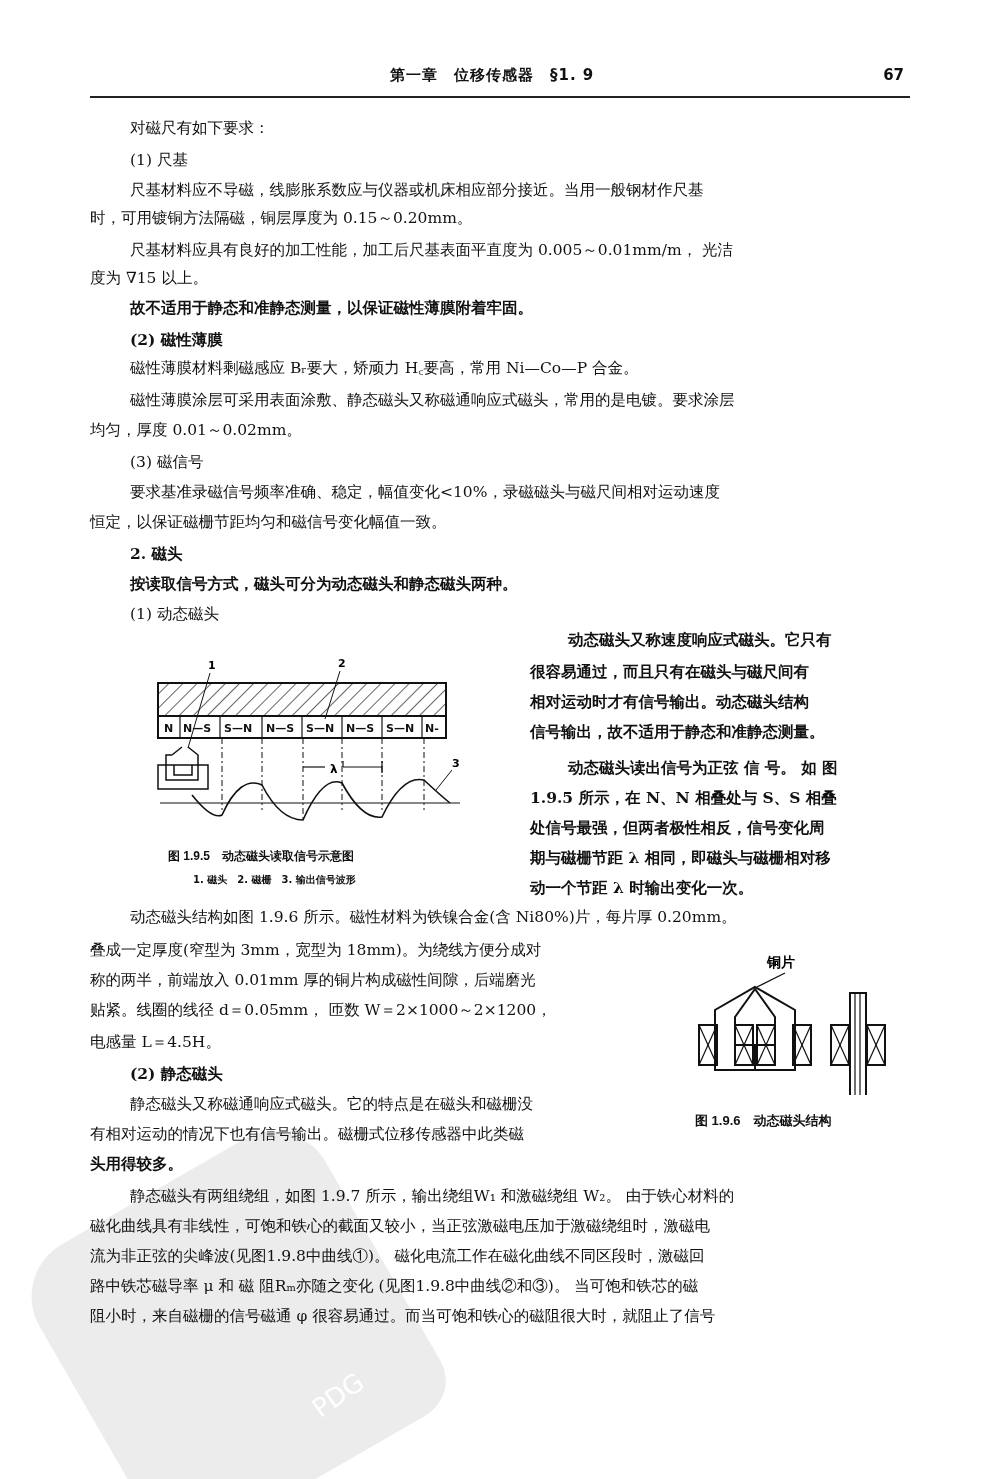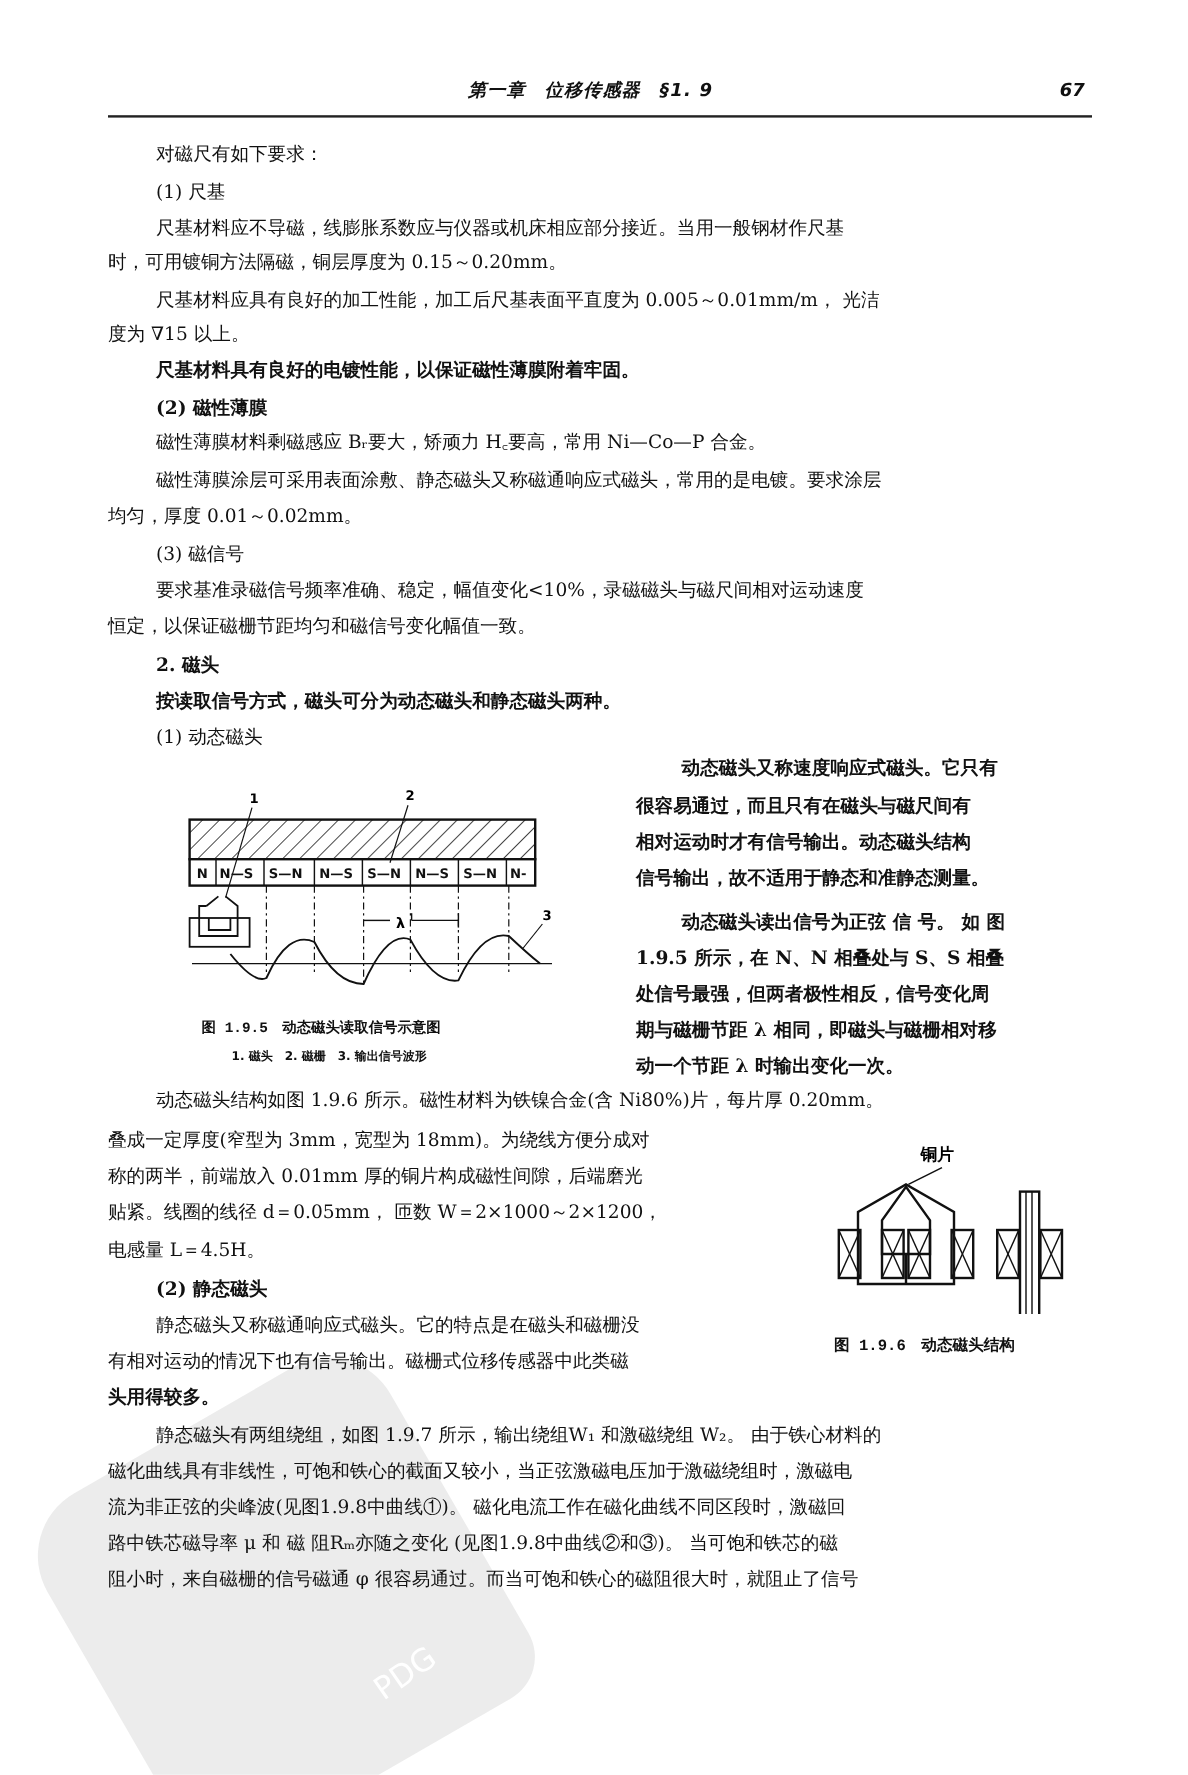--- a/index.html
+++ b/index.html
@@ -9,48 +9,47 @@
   }
   .watermark {
     position: absolute; left: 70px; top: 1170px; width: 330px; height: 330px;
     background: #e6e6e6; transform: rotate(-30deg); border-radius: 60px 60px 40px 40px; opacity: 0.75;
   }
   .wm-text { position: absolute; left: 310px; top: 1380px; color: #fff; font-family: "DejaVu Sans", sans-serif;
     font-size: 26px; transform: rotate(-35deg); }
   .header {
     position: absolute; left: 90px; top: 64px; width: 820px; height: 32px;
     border-bottom: 2px solid #222;
-    font-style: italic;
   }
   .header-title { position: absolute; left: 300px; top: 2px; font-size: 15px; font-weight: bold; font-family: "DejaVu Sans", sans-serif; letter-spacing: 1px; }
   .page-number { position: absolute; right: 6px; top: 2px; font-size: 15px; font-weight: bold; font-family: "DejaVu Sans", sans-serif; text-align: right; }
   .p { position: absolute; font-size: 15.5px; line-height: 20px; white-space: nowrap; }
   .b { font-weight: bold; }
-  .fig-caption { position: absolute; font-family: Liberation Mono, monospace; font-size: 12px; font-weight: bold; white-space: nowrap; }
+  .fig-caption { position: absolute; font-family: Liberation Sans, sans-serif; font-size: 12px; font-weight: bold; white-space: nowrap; }
   .fig-sub { position: absolute; font-family: "DejaVu Sans", sans-serif; font-size: 10px; font-weight: bold; white-space: nowrap; margin-left: 18px; }
   svg text { font-family: "DejaVu Sans", sans-serif; }
 </style>
 </head>
 <body>
 
 <div class="watermark"></div>
 <div class="wm-text">PDG</div>
 
 <div class="header">
   <span class="header-title">第一章　位移传感器　§1. 9</span>
   <span class="page-number">67</span>
 </div>
 
 <div class="p" style="left:130px;top:118px">对磁尺有如下要求：</div>
 <div class="p" style="left:130px;top:150px">(1) 尺基</div>
 <div class="p" style="left:130px;top:180px">尺基材料应不导磁，线膨胀系数应与仪器或机床相应部分接近。当用一般钢材作尺基</div>
 <div class="p" style="left:90px;top:208px">时，可用镀铜方法隔磁，铜层厚度为 0.15～0.20mm。</div>
 <div class="p" style="left:130px;top:240px">尺基材料应具有良好的加工性能，加工后尺基表面平直度为 0.005～0.01mm/m， 光洁</div>
 <div class="p" style="left:90px;top:268px">度为 ∇15 以上。</div>
-<div class="p b" style="left:130px;top:298px">尺基材料具有良好的电镀性能，以保证磁性薄膜附着牢固。</div>
+<div class="p b" style="left:130px;top:298px">故不适用于静态和准静态测量，以保证磁性薄膜附着牢固。</div>
 <div class="p b" style="left:130px;top:330px">(2) 磁性薄膜</div>
 <div class="p" style="left:130px;top:358px">磁性薄膜材料剩磁感应 Bᵣ要大，矫顽力 H꜀要高，常用 Ni—Co—P 合金。</div>
 <div class="p" style="left:130px;top:390px">磁性薄膜涂层可采用表面涂敷、静态磁头又称磁通响应式磁头，常用的是电镀。要求涂层</div>
 <div class="p" style="left:90px;top:420px">均匀，厚度 0.01～0.02mm。</div>
 <div class="p" style="left:130px;top:452px">(3) 磁信号</div>
 <div class="p" style="left:130px;top:482px">要求基准录磁信号频率准确、稳定，幅值变化&lt;10%，录磁磁头与磁尺间相对运动速度</div>
 <div class="p" style="left:90px;top:512px">恒定，以保证磁栅节距均匀和磁信号变化幅值一致。</div>
 <div class="p b" style="left:130px;top:544px">2. 磁头</div>
 <div class="p b" style="left:130px;top:574px">按读取信号方式，磁头可分为动态磁头和静态磁头两种。</div>
 <div class="p" style="left:130px;top:604px">(1) 动态磁头</div>

